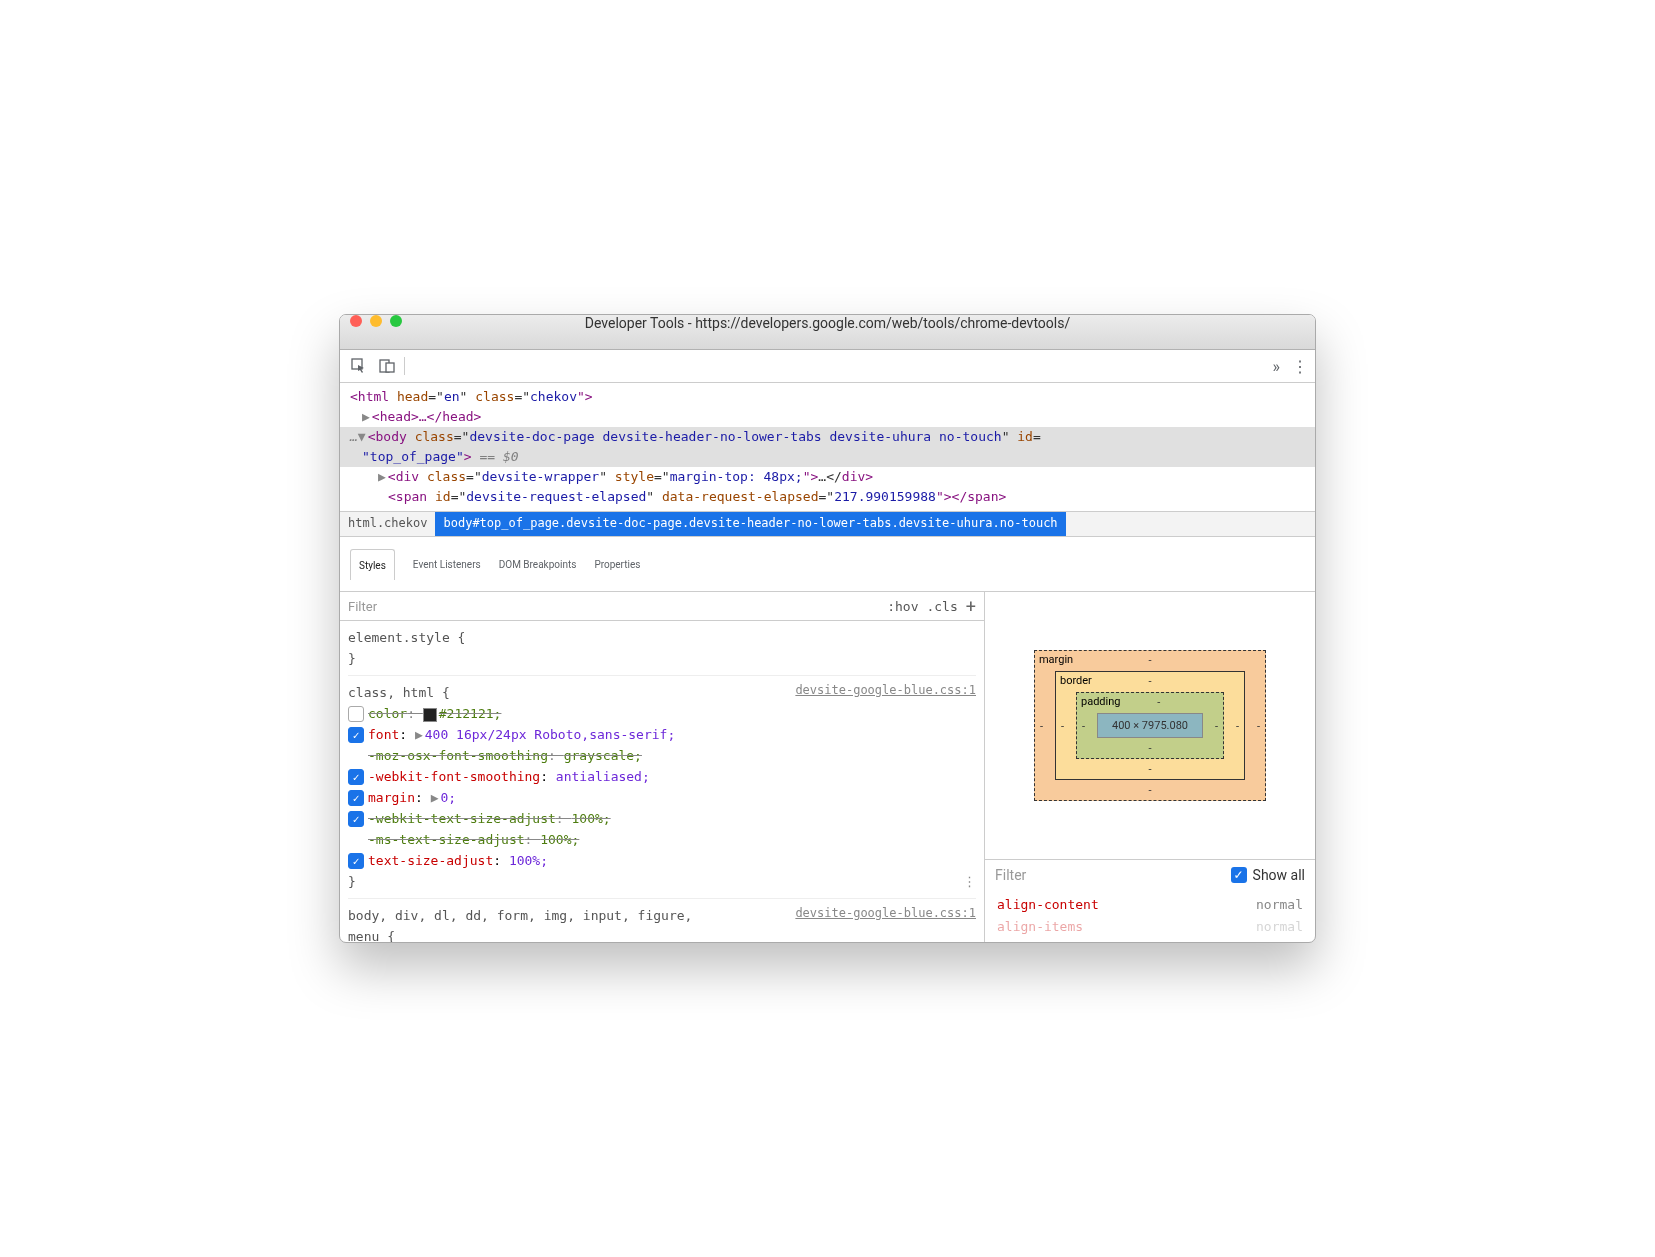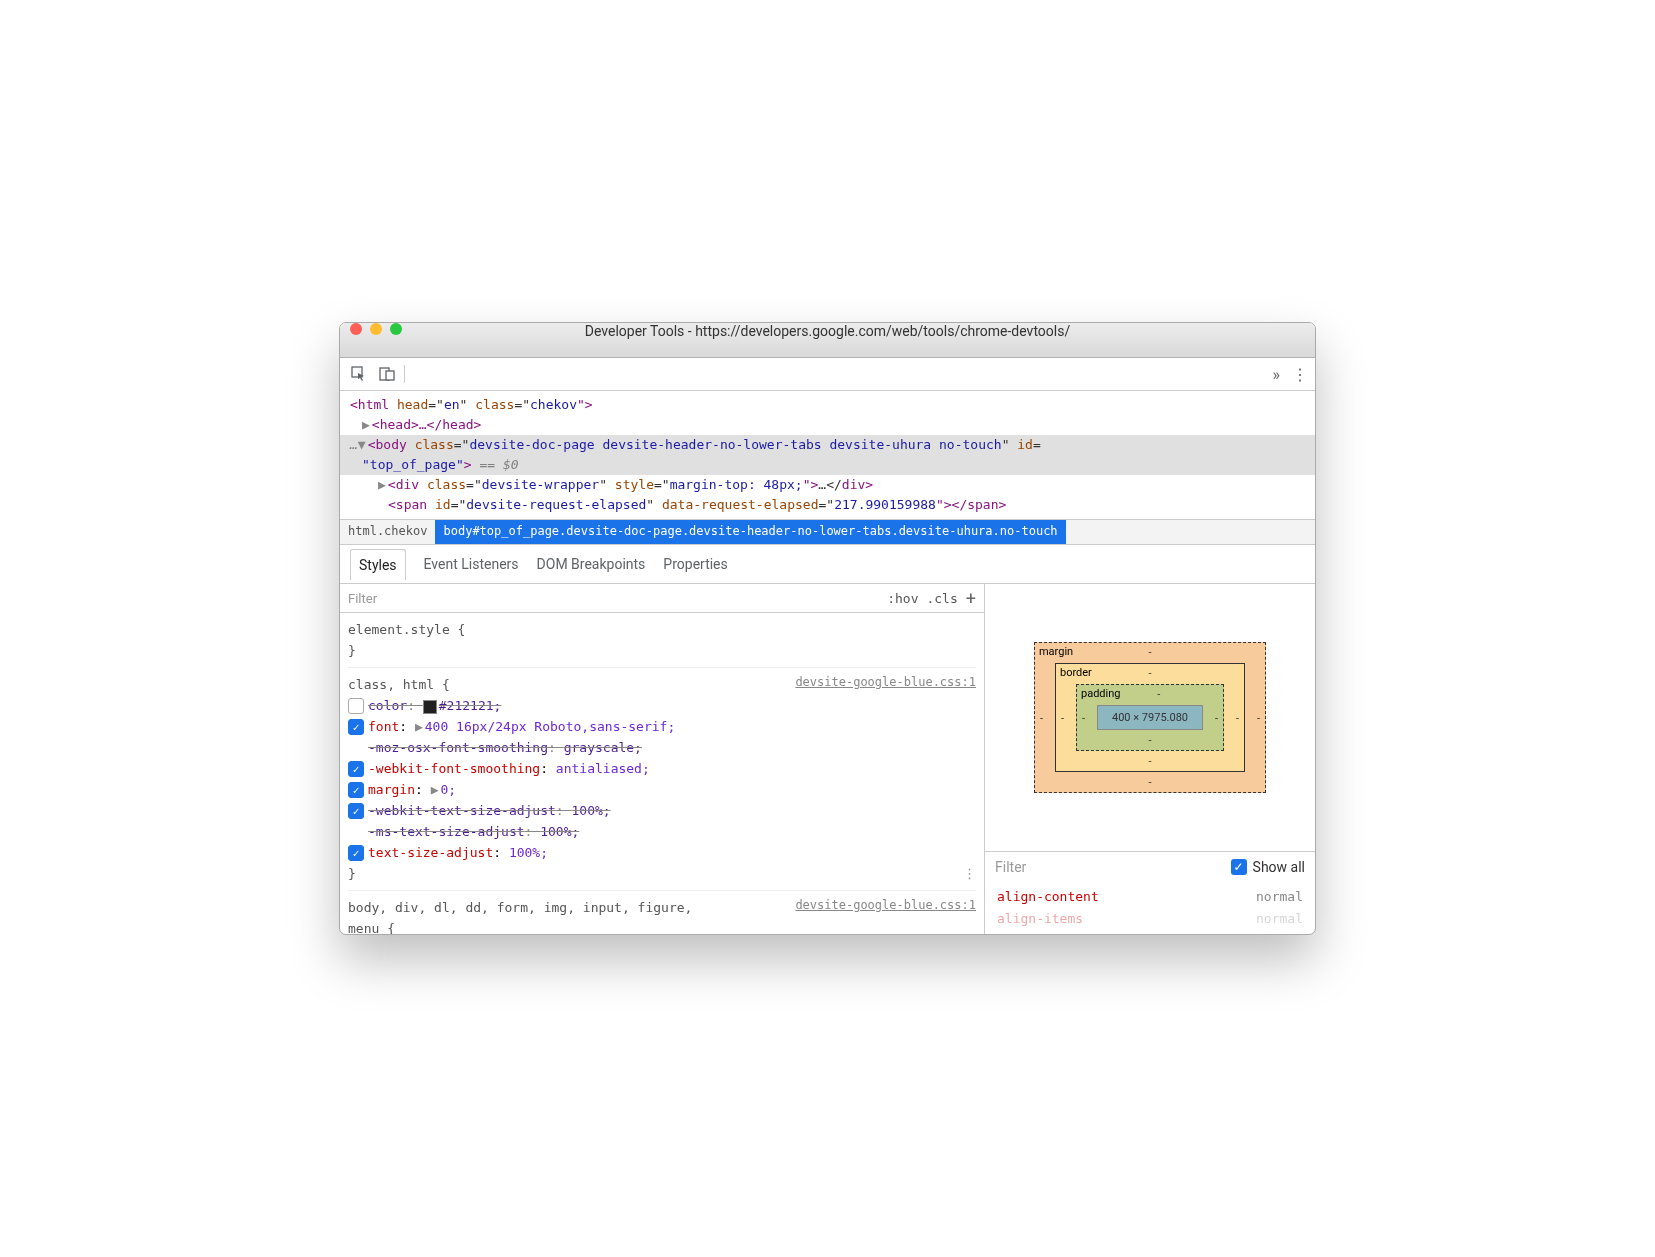--- a/index.html
+++ b/index.html
@@ -31,40 +31,40 @@
   .tabs .tab.active{color:#333;font-weight:400;border-bottom:2px solid var(--tab-active);}
   .toolbar .right{margin-left:auto;display:flex;gap:12px;align-items:center;}
   .dom{font-family:var(--mono);font-size:13px;line-height:20px;color:#333;padding:4px 0;}
   .dom .line{padding:0 10px;white-space:pre;}
   .dom .sel{background:#e0e0e0;}
   .tri{color:#888;margin-right:2px;}
   .t-tag{color:var(--tag)}.t-attr{color:var(--attr)}.t-val{color:var(--val)}.t-cmt{color:var(--comment);font-style:italic;}
   .crumbs{display:flex;align-items:stretch;height:24px;background:#f3f3f3;border-top:1px solid var(--border);border-bottom:1px solid var(--border);font-family:var(--mono);font-size:12px;}
   .crumbs .c{padding:4px 8px;color:#555;}
   .crumbs .c.sel{background:var(--crumb);color:#fff;}
-  .subtabs{display:flex;gap:18px;align-items:center;height:30px;padding:4px 10px;border-bottom:1px solid var(--border);font-size:14px;color:var(--muted);}
+  .subtabs{display:flex;gap:18px;align-items:center;height:30px;padding:12px 10px;border-bottom:1px solid var(--border);font-size:10px;color:var(--muted);}
   .subtabs .st{height:100%;display:flex;align-items:center;}
   .subtabs .st.active{background:#fff;border:1px solid var(--border);border-bottom:none;border-radius:3px 3px 0 0;padding:0 8px;color:#222;margin-bottom:-1px;}
   .panels{display:flex;height:350px;}
   .styles{flex:1;display:flex;flex-direction:column;min-width:0;}
   .filterbar{display:flex;align-items:center;height:28px;border-bottom:1px solid var(--border);padding:0 8px;font-size:13px;color:#999;}
   .filterbar .sp{flex:1;}
   .filterbar .opt{margin-left:8px;font-family:var(--mono);color:#555;}
   .plus{font-size:18px;color:#666;margin-left:8px;}
   .rules{flex:1;overflow:hidden;font-family:var(--mono);font-size:13px;line-height:21px;padding:4px 8px;}
   .rule{position:relative;padding:2px 0 6px 0;border-bottom:1px solid #eee;margin-bottom:4px;}
   .rule .src{position:absolute;right:0;top:0;color:#888;text-decoration:underline;font-size:12px;}
   .sel-text{color:#555;}
   .prop{padding-left:20px;position:relative;white-space:nowrap;}
   .prop .cb{position:absolute;left:0;top:3px;width:14px;height:14px;border:1px solid #aaa;border-radius:3px;display:inline-flex;align-items:center;justify-content:center;font-size:11px;color:#fff;}
   .prop .cb.on{background:#1a73e8;border-color:#1a73e8;}
   .pname{color:#c80000;}
   .pval{color:#6d28d9;}
   .strike{text-decoration:line-through;color:#888;}
-  .strike .pname,.strike .pval{color:#4c1d95;}
+  .strike .pname,.strike .pval{color:#4d7c0f;}
   .swatch{display:inline-block;width:12px;height:12px;border:1px solid #888;vertical-align:middle;margin-right:2px;}
   .right-pane{width:330px;border-left:1px solid var(--border);display:flex;flex-direction:column;font-size:12px;}
   .box-model{flex:1;display:flex;align-items:center;justify-content:center;padding:16px;}
   .bm{position:relative;font-family:var(--sans);font-size:11px;}
   .bm .layer{position:relative;padding:20px;text-align:center;}
   .bm .lab{position:absolute;left:4px;top:2px;font-size:11px;}
   .margin{background:#f8cb9c;border:1px dashed #333;}
   .bborder{background:#fcdd9b;border:1px solid #333;}
   .padding{background:#c2cf8a;border:1px dashed #333;}
   .content{background:#8cb6c0;border:1px solid #888;color:#333;padding:5px 14px;white-space:nowrap;}

